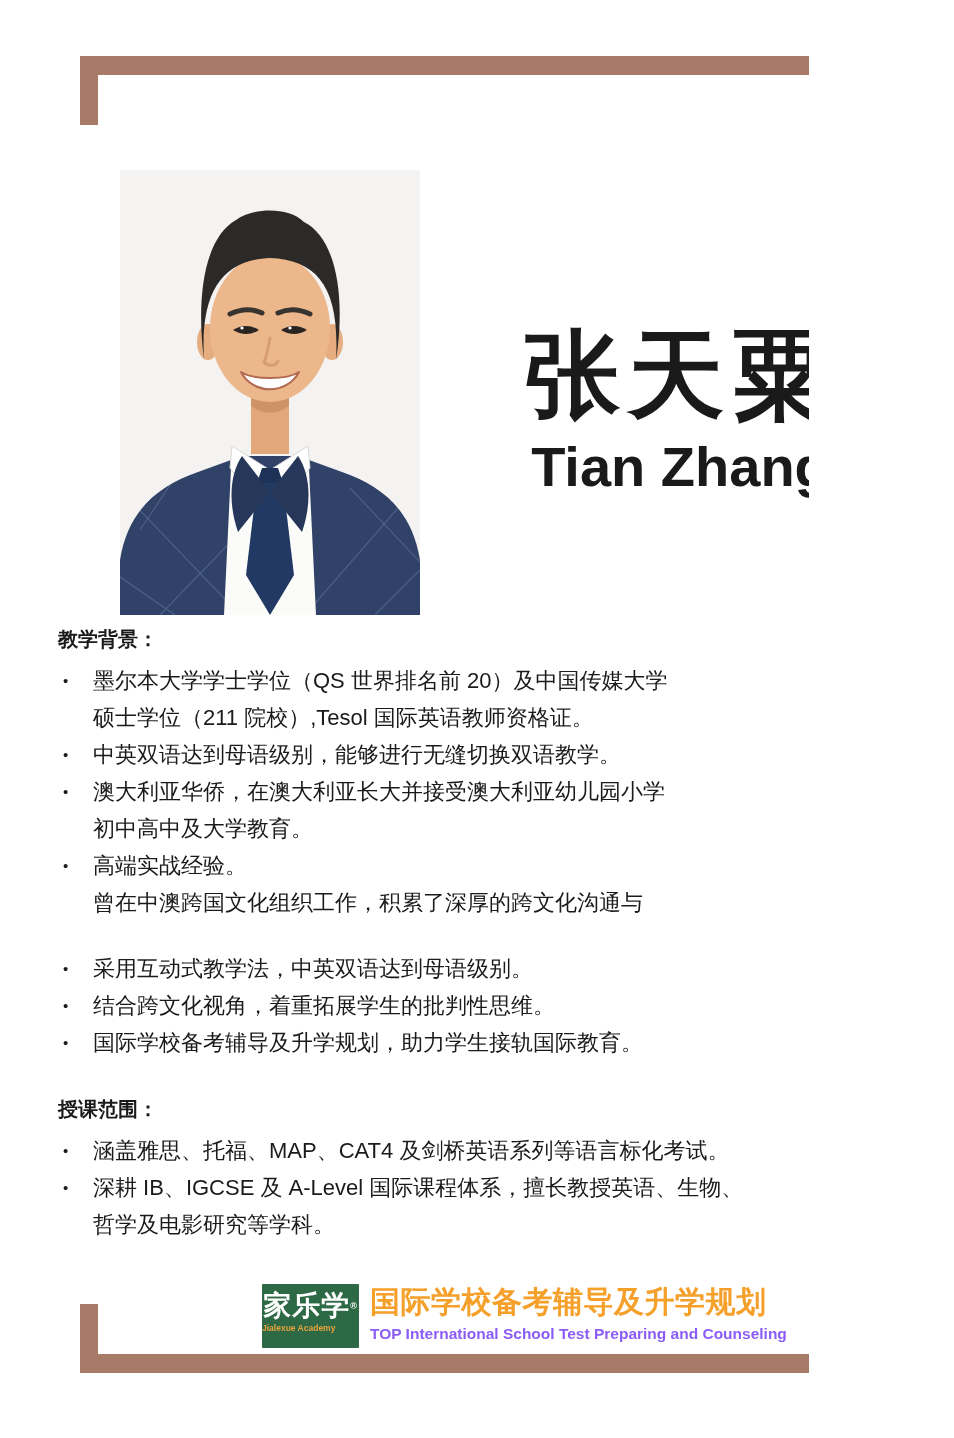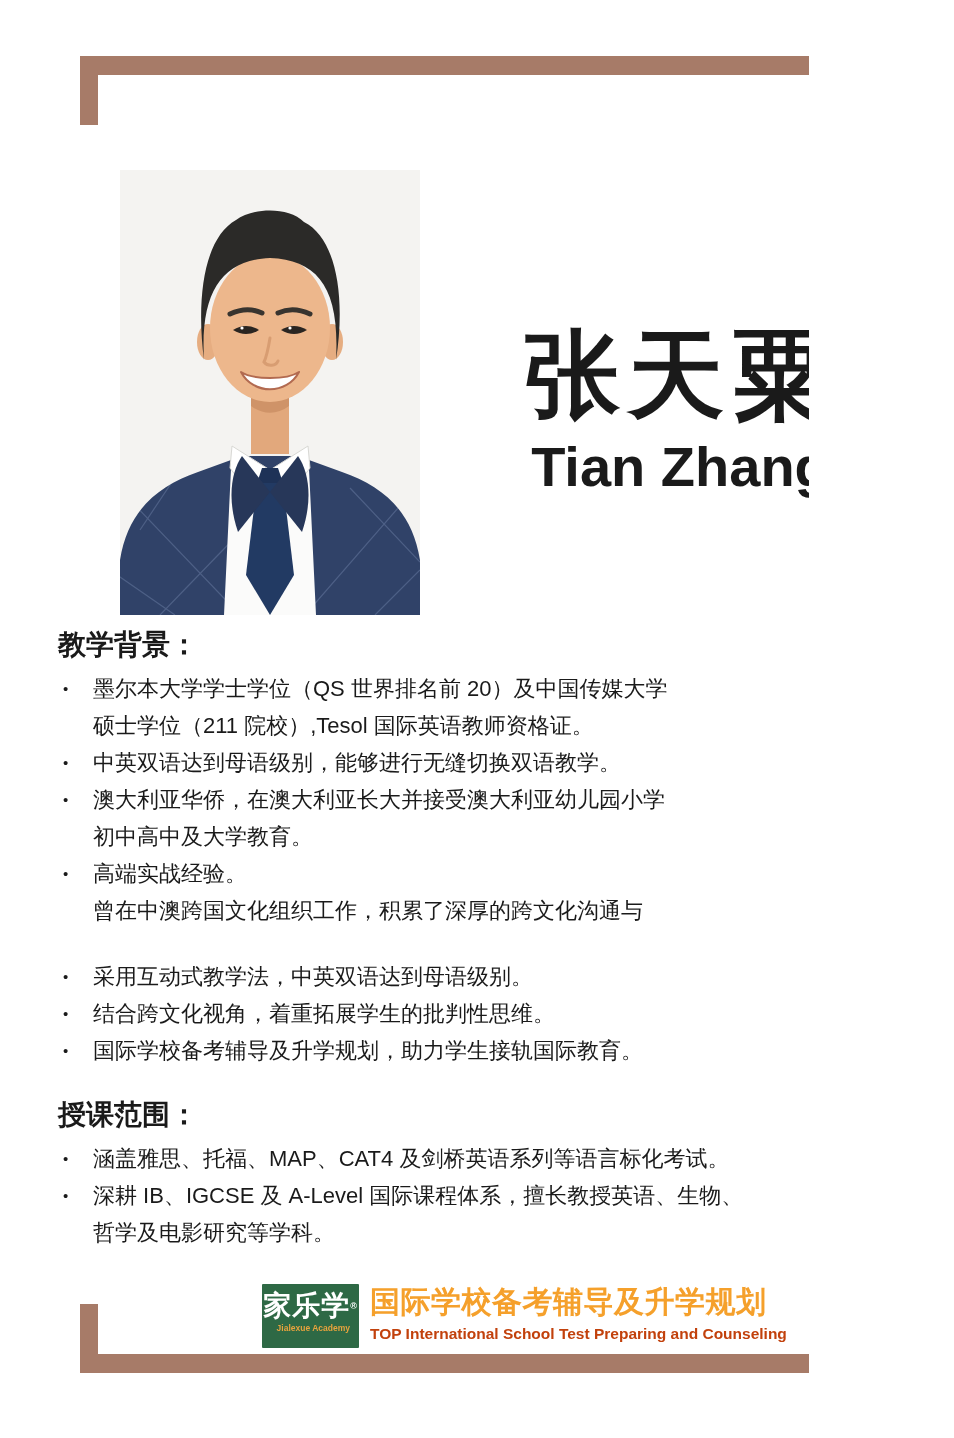--- a/index.html
+++ b/index.html
@@ -22,38 +22,38 @@
   .photo svg { display:block; width:100%; height:100%; }
 
   
   .name-block { position:absolute; left:460px; top:326px; width:440px; text-align:center; }
   .name-cn { font-size:96px; font-weight:700; letter-spacing:8px; line-height:1.02; white-space:nowrap; }
   .name-en { font-size:56px; font-weight:700; margin-top:10px; white-space:nowrap; }
 
   
   .content { position:absolute; left:58px; top:620px; width:812px; }
   .section { margin:0 0 29px 0; }
-  .section h2 { font-size:28px; font-weight:700; line-height:38px; margin:8px 0 4px 0;font-family:Liberation Mono, monospace; }
+  .section h2 { font-size:20px; font-weight:700; line-height:38px; margin:0 0 4px 0; }
   .bullet { display:flex; align-items:flex-start; }
   .bullet .dot { flex:0 0 30px; font-size:15px; line-height:37px; padding-left:5px; color:#1a1a1a; }
   .bullet .lines { flex:1; }
   .bullet .lines .ln { font-size:22px; line-height:37px; white-space:nowrap; }
 
   
   .logo-box {
     position:absolute; left:262px; top:1284px; width:97px; height:64px;
     background:#2E6945; border-radius:1px; color:#ffffff; text-align:center;
   }
   .logo-cn { font-size:28px; font-weight:700; line-height:32px; margin-top:6px; letter-spacing:1px; white-space:nowrap; }
   .logo-cn sup { font-size:9px; vertical-align:top; }
-  .logo-en { font-size:8.5px; font-weight:700; color:#E8A33D; text-align:right; padding-right:9px; margin-top:1px; white-space:nowrap; }
+  .logo-en { font-size:8.5px; font-weight:700; color:#E8A33D; text-align:left; padding-right:9px; margin-top:1px; white-space:nowrap; }
 
   .tagline { position:absolute; left:370px; top:1284px; }
   .tagline-cn { font-size:30px; font-weight:700; color:#F5A02B; line-height:36px; letter-spacing:0.5px; white-space:nowrap; }
-  .tagline-en { font-size:15.5px; font-weight:700; color:#c2410c; margin-top:5px; white-space:nowrap; }
+  .tagline-en { font-size:15.5px; font-weight:700; color:#8b5cf6; margin-top:5px; white-space:nowrap; }
 </style>
 </head>
 <body>
 
 <div class="page">
 
   <div class="frame f-top"></div>
   <div class="frame f-right"></div>
   <div class="frame f-bottom"></div>
   <div class="frame f-left-top"></div>

